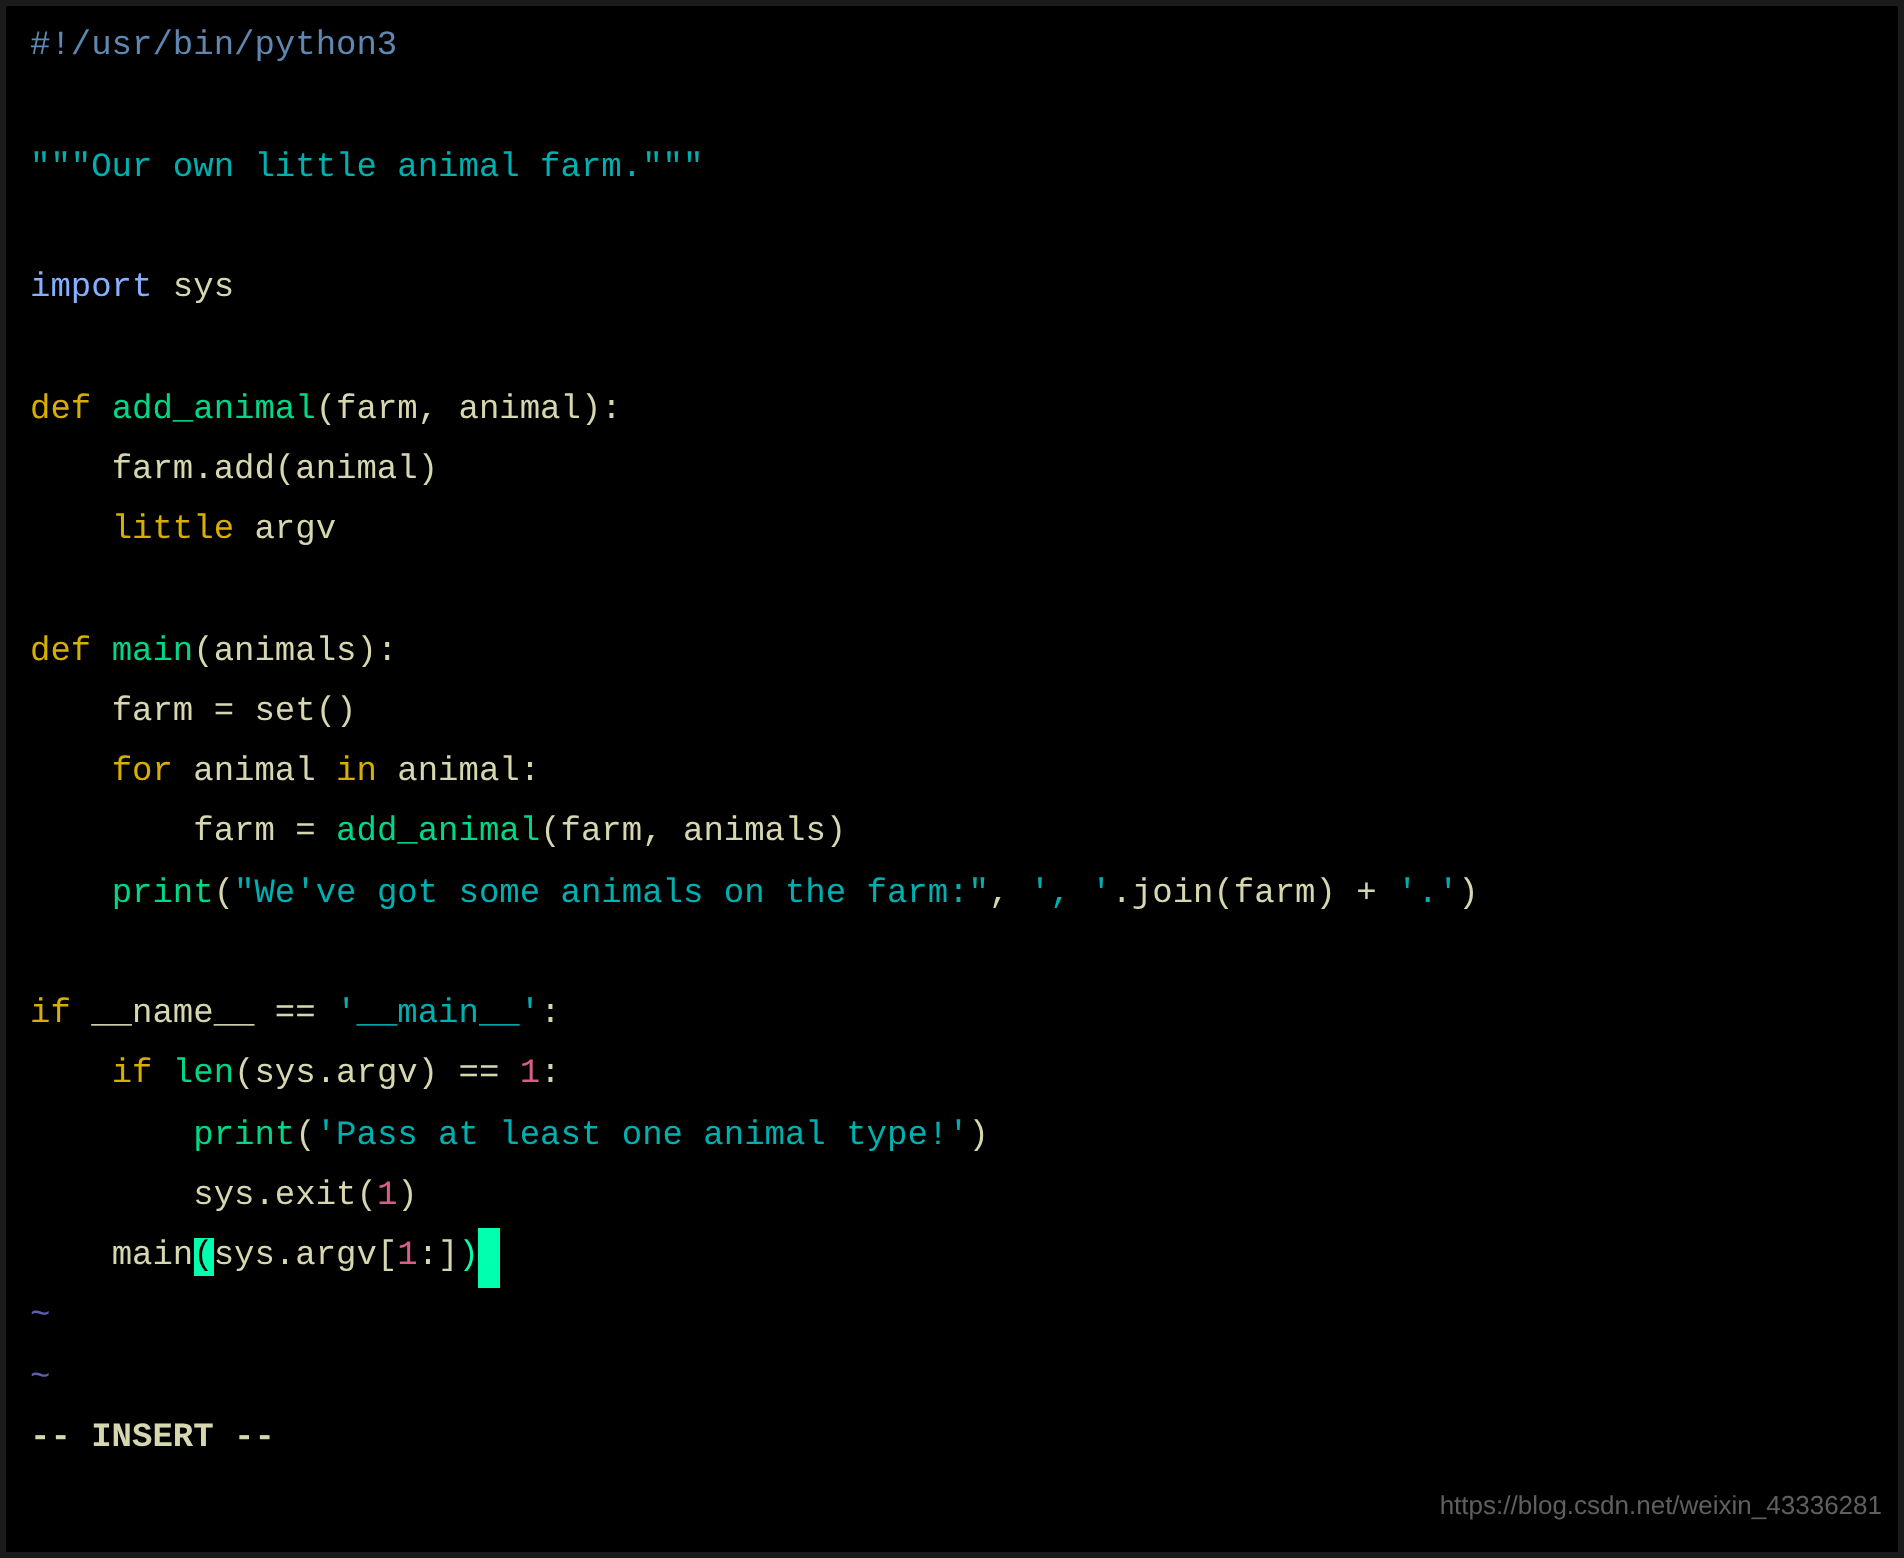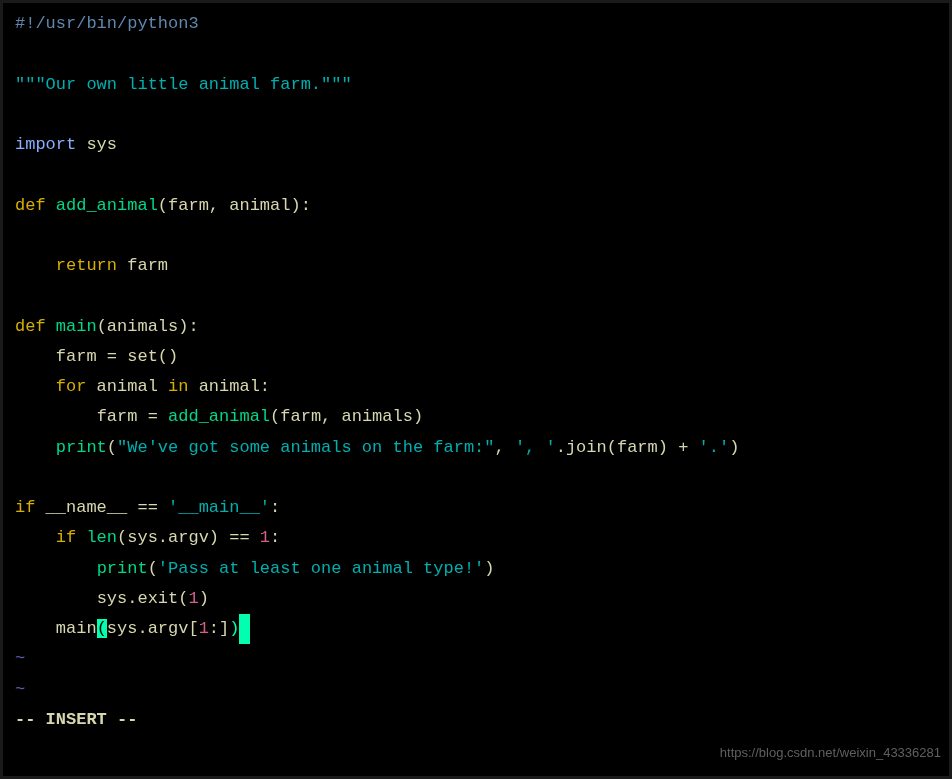--- a/index.html
+++ b/index.html
@@ -44,22 +44,22 @@
 
 <div class="editor">
 
 <div class="line"><span class="comment">#!/usr/bin/python3</span></div>
 <div class="line"></div>
 <div class="line"><span class="string">"""</span><span class="string">Our own little animal farm.</span><span class="string">"""</span></div>
 <div class="line"></div>
 <div class="line"><span class="def">import</span><span> </span><span class="ident">sys</span></div>
 <div class="line"></div>
 <div class="line"><span class="keyword">def</span><span> </span><span class="func">add_animal</span><span class="ident">(farm, animal):</span></div>
-<div class="line"><span>    </span></div>
-<div class="line"><span>    </span><span class="keyword">return</span><span> </span><span class="ident">farm</span></div>
+<div class="line"><span>    </span><span class="ident">farm.add(animal)</span></div>
+<div class="line"><span>    </span><span class="keyword">little</span><span> </span><span class="ident">argv</span></div>
 <div class="line"></div>
 <div class="line"><span class="keyword">def</span><span> </span><span class="func">main</span><span class="ident">(animals):</span></div>
 <div class="line"><span>    </span><span class="ident">farm = set()</span></div>
 <div class="line"><span>    </span><span class="keyword">for</span><span class="ident"> animal </span><span class="keyword">in</span><span class="ident"> animal:</span></div>
 <div class="line"><span>        </span><span class="ident">farm = </span><span class="func">add_animal</span><span class="ident">(farm, animals)</span></div>
 <div class="line"><span>    </span><span class="func">print</span><span class="ident">(</span><span class="string">"We've got some animals on the farm:"</span><span class="ident">, </span><span class="string">', '</span><span class="ident">.join(farm) + </span><span class="string">'.'</span><span class="ident">)</span></div>
 <div class="line"></div>
 <div class="line"><span class="keyword">if</span><span> </span><span class="ident">__name__</span><span class="ident"> == </span><span class="string">'__main__'</span><span class="ident">:</span></div>
 <div class="line"><span>    </span><span class="keyword">if</span><span> </span><span class="func">len</span><span class="ident">(sys.argv) == </span><span class="number">1</span><span class="ident">:</span></div>
 <div class="line"><span>        </span><span class="func">print</span><span class="ident">(</span><span class="string">'Pass at least one animal type!'</span><span class="ident">)</span></div>

